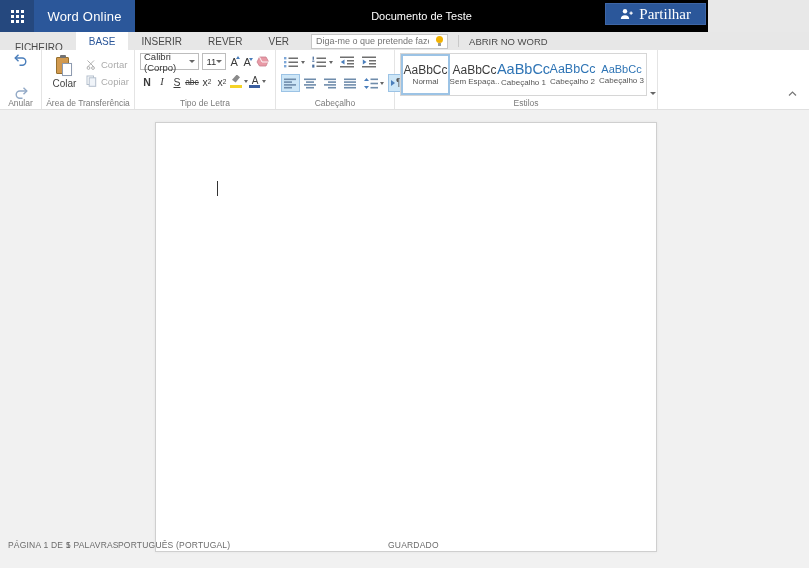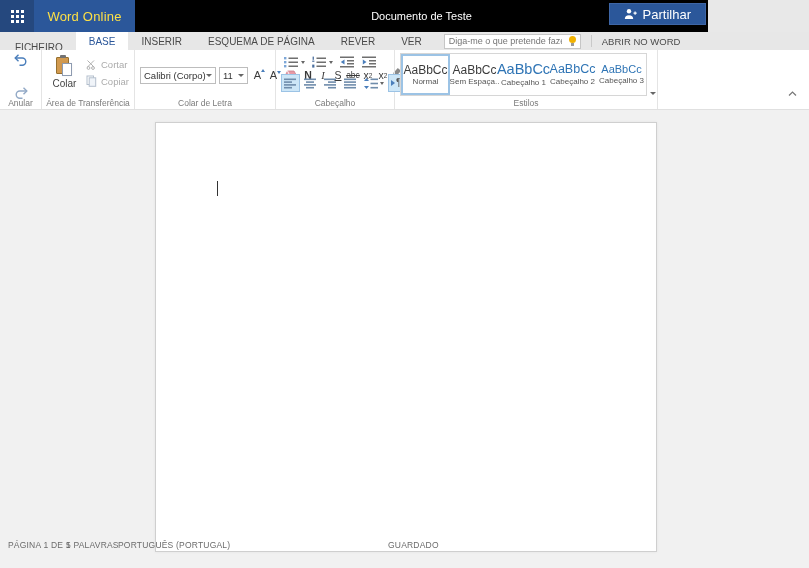--- a/index.html
+++ b/index.html
@@ -5,24 +5,24 @@
   * { margin:0; padding:0; box-sizing:border-box; }
   html,body { width:809px; height:568px; }
   body { font-family:"Liberation Sans","DejaVu Sans",sans-serif; background:#f1f1f1; overflow:hidden; }
   .app { position:relative; width:809px; height:568px; background:#f1f1f1; }
 
   
   .topbar { position:absolute; top:0; left:0; width:809px; height:32px; background:#e8e8e8; }
   .launcher { position:absolute; left:0; top:0; width:34px; height:32px; background:#25487e; display:flex; align-items:center; justify-content:center; cursor:pointer; }
   .waffle { display:grid; grid-template-columns:repeat(3,3px); grid-template-rows:repeat(3,3px); gap:2px; }
   .waffle i { background:#fff; width:3px; height:3px; }
-  .brand { position:absolute; left:34px; top:0; width:101px; height:32px; background:#2b579a; color:#fde047; font-size:13px; display:flex; align-items:center; justify-content:center; letter-spacing:.2px; }
+  .brand { position:absolute; left:34px; top:0; width:101px; height:32px; background:#2b579a; color:#ffffff; font-size:13px; display:flex; align-items:center; justify-content:center; letter-spacing:.2px; }
   .titlebar { position:absolute; left:135px; top:0; width:573px; height:32px; background:#000; display:flex; align-items:center; justify-content:center; }
   .doc-title { color:#fff; font-size:11px; }
-  .share-btn { position:absolute; right:2px; top:3px; height:22px; padding:0 14px; background:#2b579a; border:1px solid #3e66a6; color:#fff; font-size:13px; display:flex; align-items:center; gap:6px; cursor:pointer; }
+  .share-btn { position:absolute; right:2px; top:3px; height:22px; padding:0 14px; background:#2b579a; border:1px solid #3e66a6; color:#fff; font-size:15px; display:flex; align-items:center; gap:6px; cursor:pointer;font-family:Liberation Serif, serif; }
 
   
   .tabbar { position:absolute; top:32px; left:0; width:809px; height:18px; background:#e7e7e7; display:flex; align-items:stretch; font-size:10px; color:#4a4a4a; }
   .tab { padding:0 13px; display:flex; align-items:center; cursor:pointer; white-space:nowrap; }
   .tab.first { padding-left:15px;margin-top:12px; }
   .tab.active { background:#fff; color:#2b579a; }
   .tellme { margin-left:9px; align-self:center; width:137px; height:15px; background:#fff; border:1px solid #c6c6c6; display:flex; align-items:center; }
   .tellme input { flex:1; border:none; outline:none; font-size:9px; color:#666; padding:0 4px; font-family:inherit; background:transparent; width:110px; }
   .bulb { width:14px; height:12px; position:relative; flex:none; }
   .bulb .globe { position:absolute; left:3px; top:1px; width:7px; height:7px; border-radius:50%; background:#f2b200; }
@@ -45,21 +45,21 @@
   .paste-btn { width:36px; display:flex; flex-direction:column; align-items:center; justify-content:flex-start; gap:1px; cursor:pointer; padding-top:2px; }
   .paste-btn .lbl { font-size:10px; color:#444; }
   .cutcopy { display:flex; flex-direction:column; gap:5px; padding-top:6px; }
   .cc-row { display:flex; align-items:center; gap:4px; font-size:9.5px; color:#ababab; cursor:default; white-space:nowrap; }
   .clipboard-ic { position:relative; width:18px; height:22px; }
   .clipboard-ic .body { position:absolute; left:0; top:2px; width:13px; height:17px; background:#d29a4f; border:1px solid #96702f; border-radius:1px; }
   .clipboard-ic .clip { position:absolute; left:4px; top:0; width:6px; height:3px; background:#737373; border-radius:1px; }
   .clipboard-ic .page { position:absolute; left:6px; top:8px; width:10px; height:13px; background:#fff; border:1px solid #8e9bb0; }
 
   
-  .g-font { width:141px; display:flex; gap:3px; }
+  .g-font { width:141px; display:flex; flex-direction:column; gap:3px; }
   .font-row1 { display:flex; align-items:center; gap:3px; }
   .combo { height:17px; border:1px solid #bdbdbd; background:#fff; display:flex; align-items:center; justify-content:space-between; padding:0 3px; font-size:9.5px; color:#333; cursor:pointer; }
   .combo.name { width:76px; }
   .combo.size { width:29px;align-items:center; }
   .caret { width:0; height:0; border-left:3px solid transparent; border-right:3px solid transparent; border-top:3.5px solid #666; flex:none; }
   .caret.sm { border-left-width:2.5px; border-right-width:2.5px; border-top-width:3px; margin-left:1px; }
   .afont { position:relative; font-size:11px; color:#3a3a3a; width:13px; text-align:center; cursor:pointer; }
   .afont .tri { position:absolute; right:-1px; top:0; width:0; height:0; border-left:2.5px solid transparent; border-right:2.5px solid transparent; }
   .afont .tri.up { border-bottom:3.5px solid #4a7ebb; }
   .afont .tri.dn { border-top:3.5px solid #4a7ebb; top:2px; }
@@ -146,21 +146,20 @@
         </svg>
         <span>Partilhar</span>
       </button>
     </div>
   </div>
 
   <div class="tabbar">
     <div class="tab first">FICHEIRO</div>
     <div class="tab active">BASE</div>
     <div class="tab">INSERIR</div>
-    <div class="tab">ESQUEMA DE PÁGINA</div>
     <div class="tab">REVER</div>
     <div class="tab">VER</div>
     <div class="tellme">
       <input type="text" placeholder="Diga-me o que pretende fazer" style="">
       <span class="bulb">
           <span class="globe"></span>
           <span class="base"></span>
         </span>
     </div>
     <div class="tab-sep"></div>
@@ -251,21 +250,21 @@
               <span class="pen"></span>
               <span class="bar"></span>
             </span>
           <span class="caret sm"></span>
         </span>
         <span class="fmt">
           <span class="fc-ic"><span>A</span><span class="bar"></span></span>
           <span class="caret sm"></span>
         </span>
       </div>
-      <div class="group-label">Colar de Letra</div>
+      <div class="group-label">Tipo de Letra</div>
     </div>
 
     <div class="group g-para">
       <div class="para-row">
         <span class="pbtn">
           <svg width="15" height="12" viewBox="0 0 15 12">
             <g fill="#7da7d8">
                 <rect x="0" y="1" width="2.4" height="2.4"></rect>
                 <rect x="0" y="5" width="2.4" height="2.4"></rect>
                 <rect x="0" y="9" width="2.4" height="2.4"></rect>

